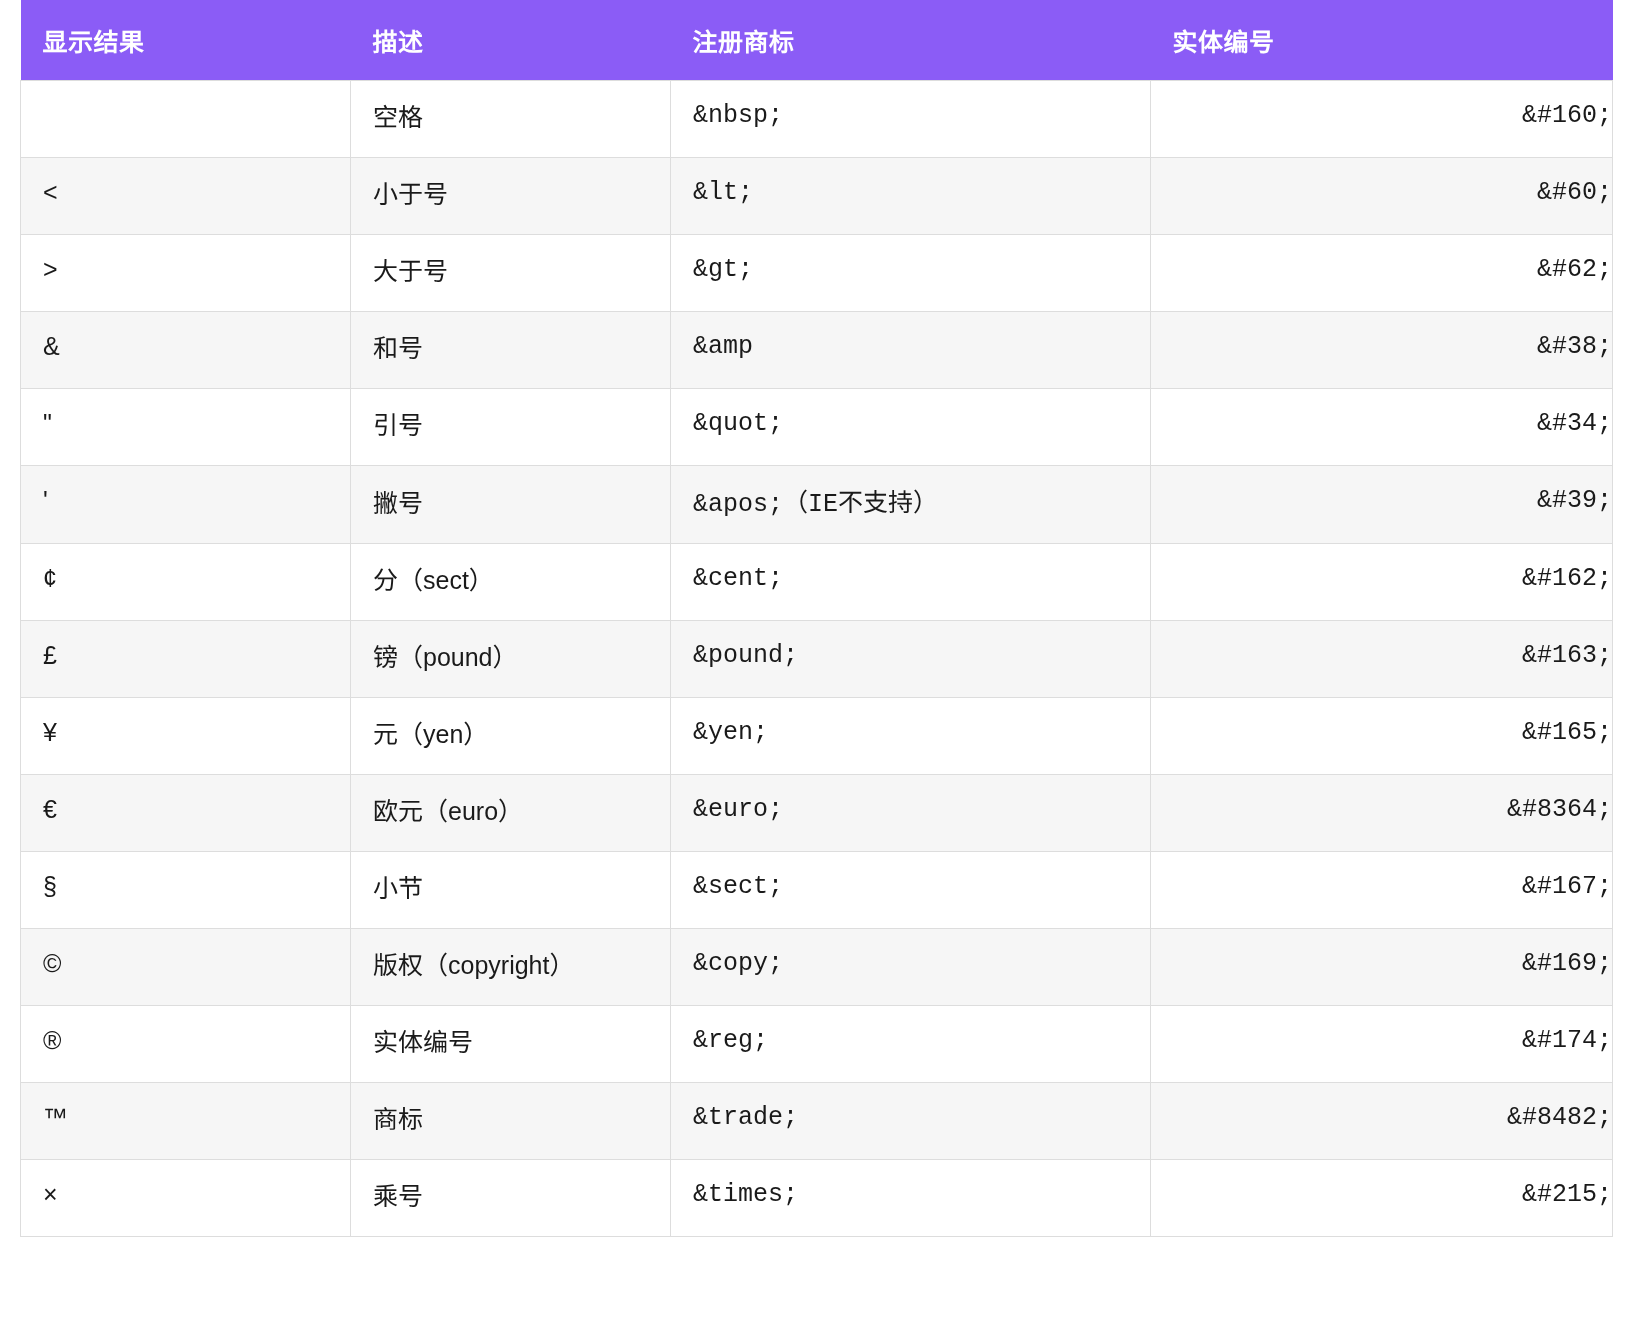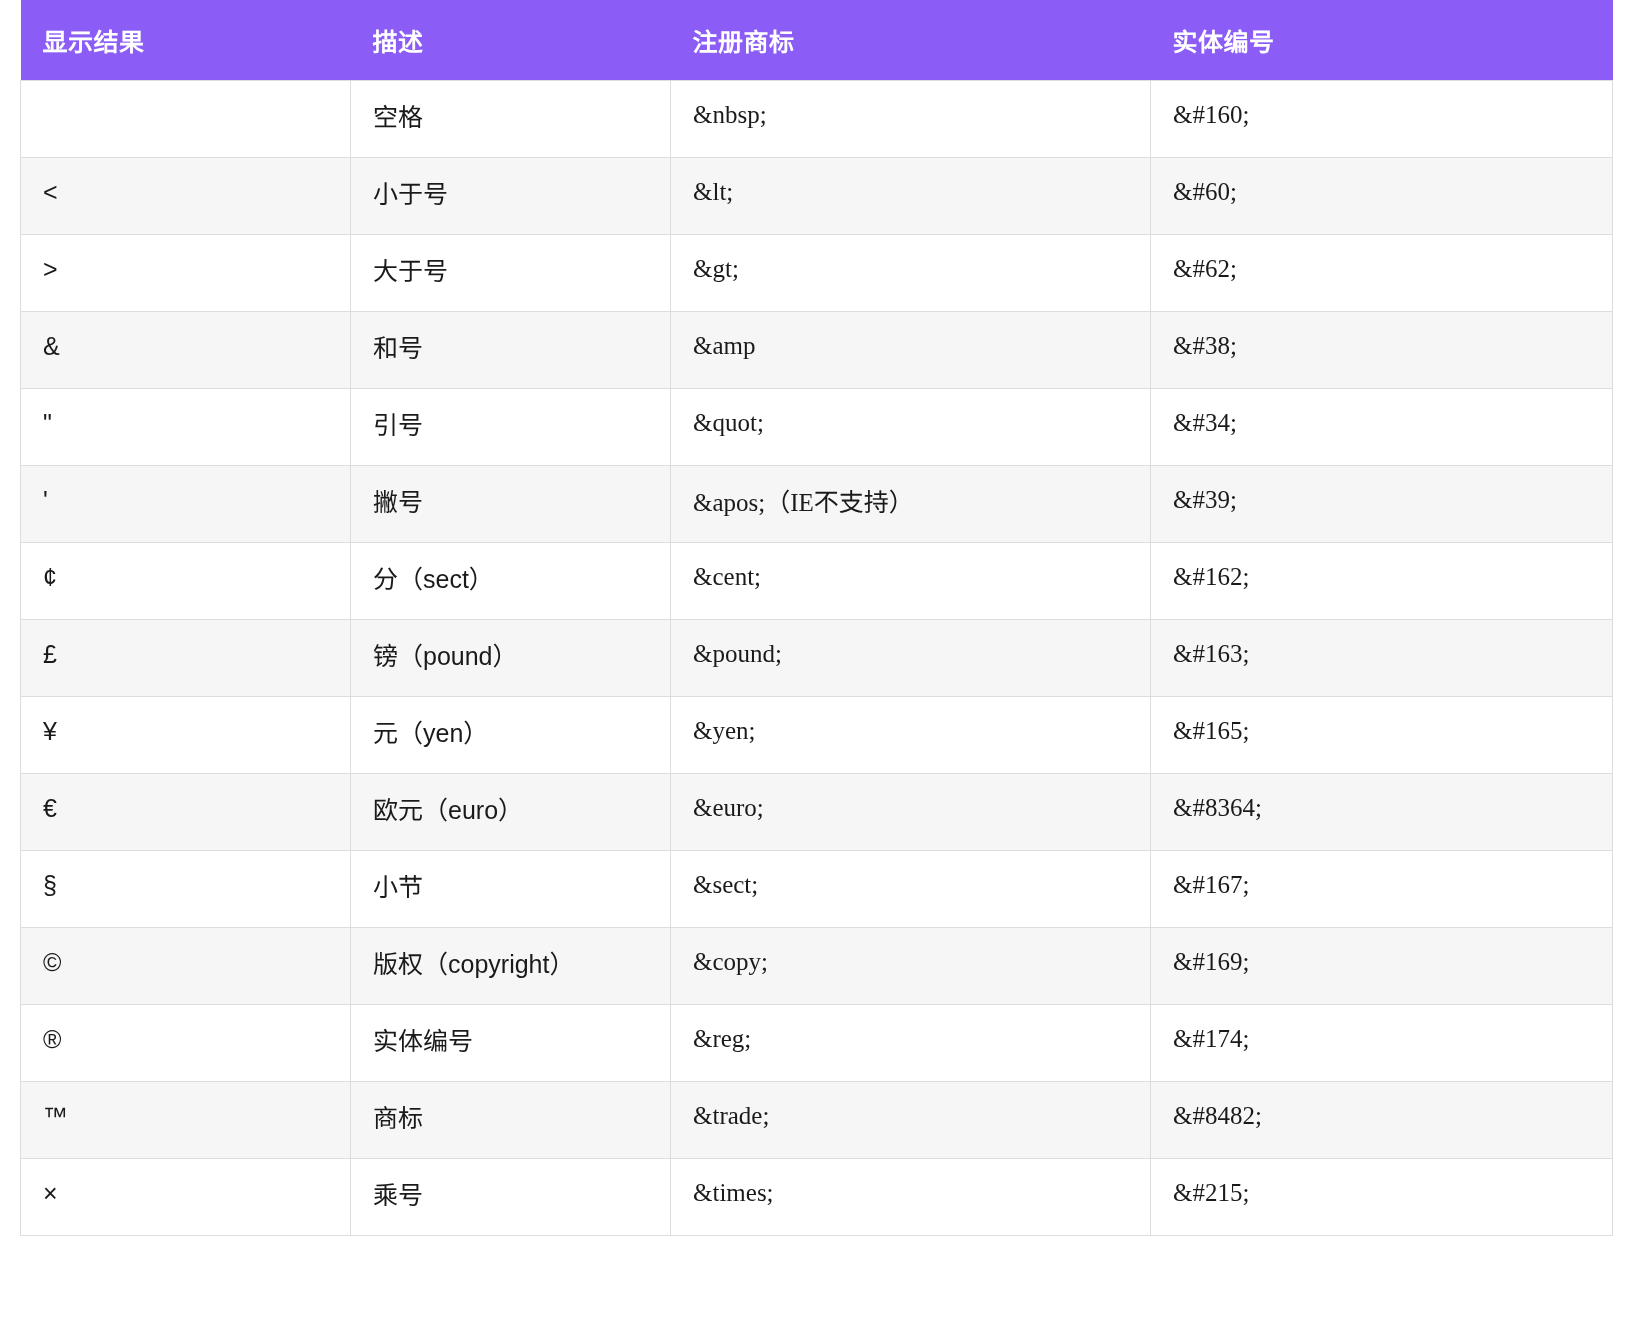--- a/index.html
+++ b/index.html
@@ -59,27 +59,28 @@
     background: #ffffff;
   }
   table.entities tbody tr:nth-child(even) td {
     background: #f6f6f6;
   }
   table.entities tbody td.glyph {
     font-size: 25px;
   }
   table.entities tbody td.code,
   table.entities tbody td.name {
-    font-family: Liberation Serif, serif;
+    font-family: Liberation Mono, monospace;
   }
   table.entities tbody tr td:first-child {
     border-left: 1px solid #dddddd;
   }
   table.entities tbody tr td:last-child {
     border-right: 1px solid #dddddd;
+    text-align: right;
   }
 </style>
 </head>
 <body>
 
 <div class="table-wrap">
   <table class="entities">
     <colgroup>
       <col class="c1">
         <col class="c2">

